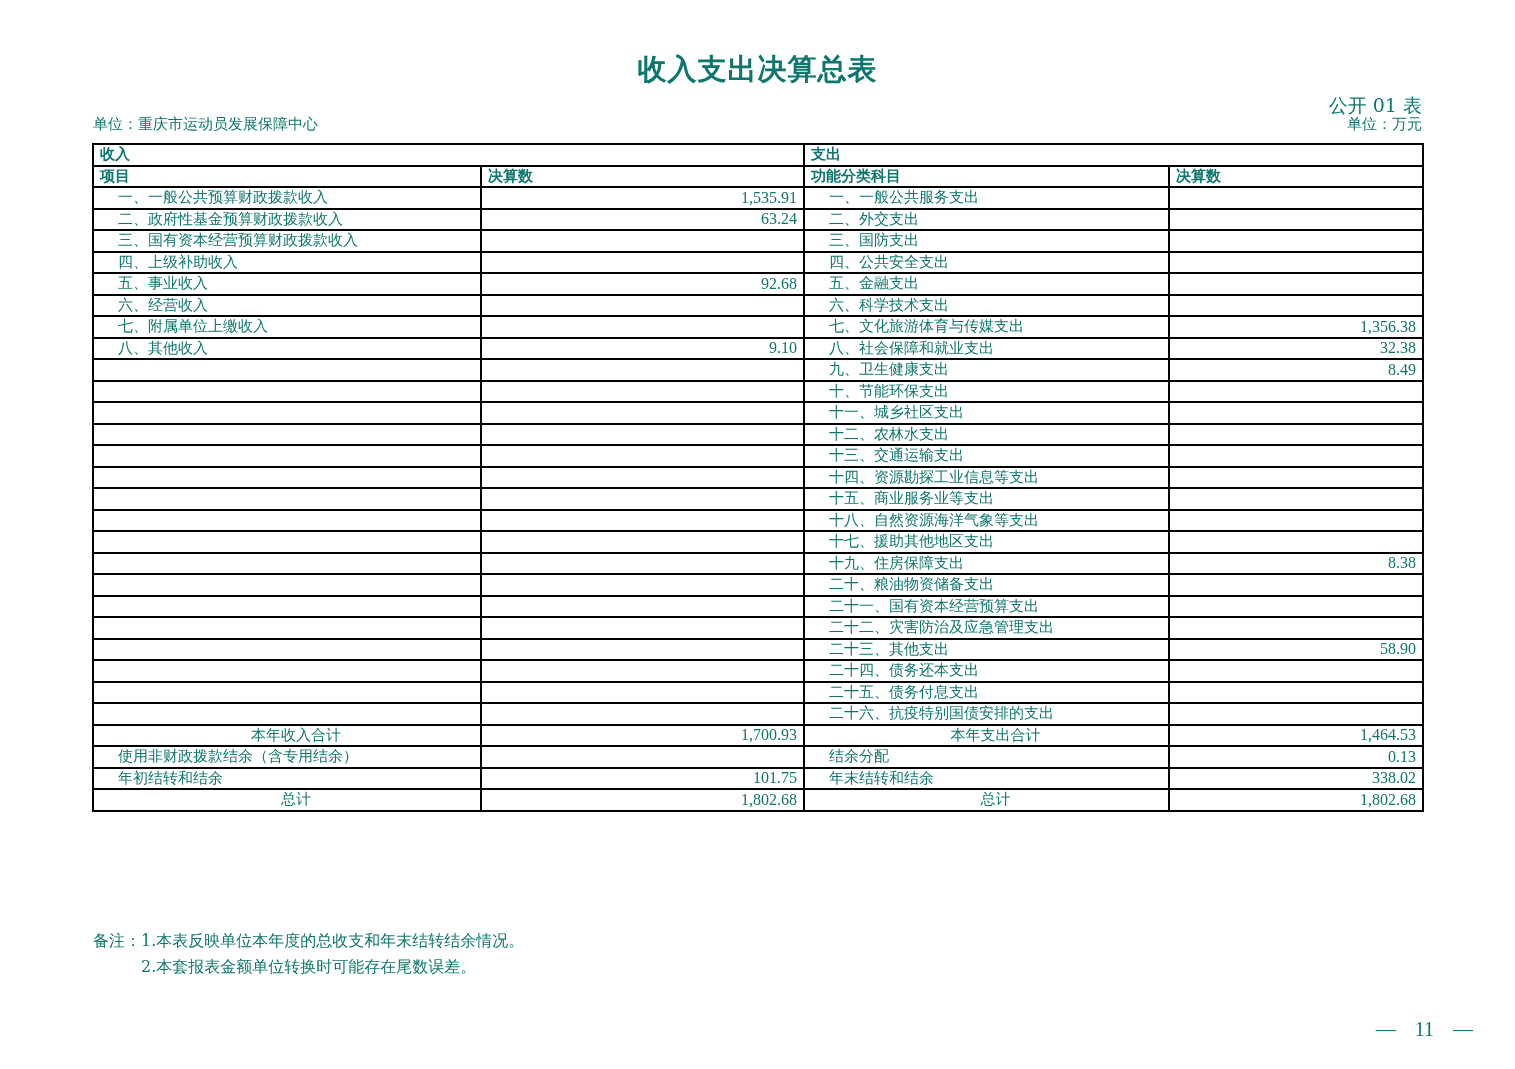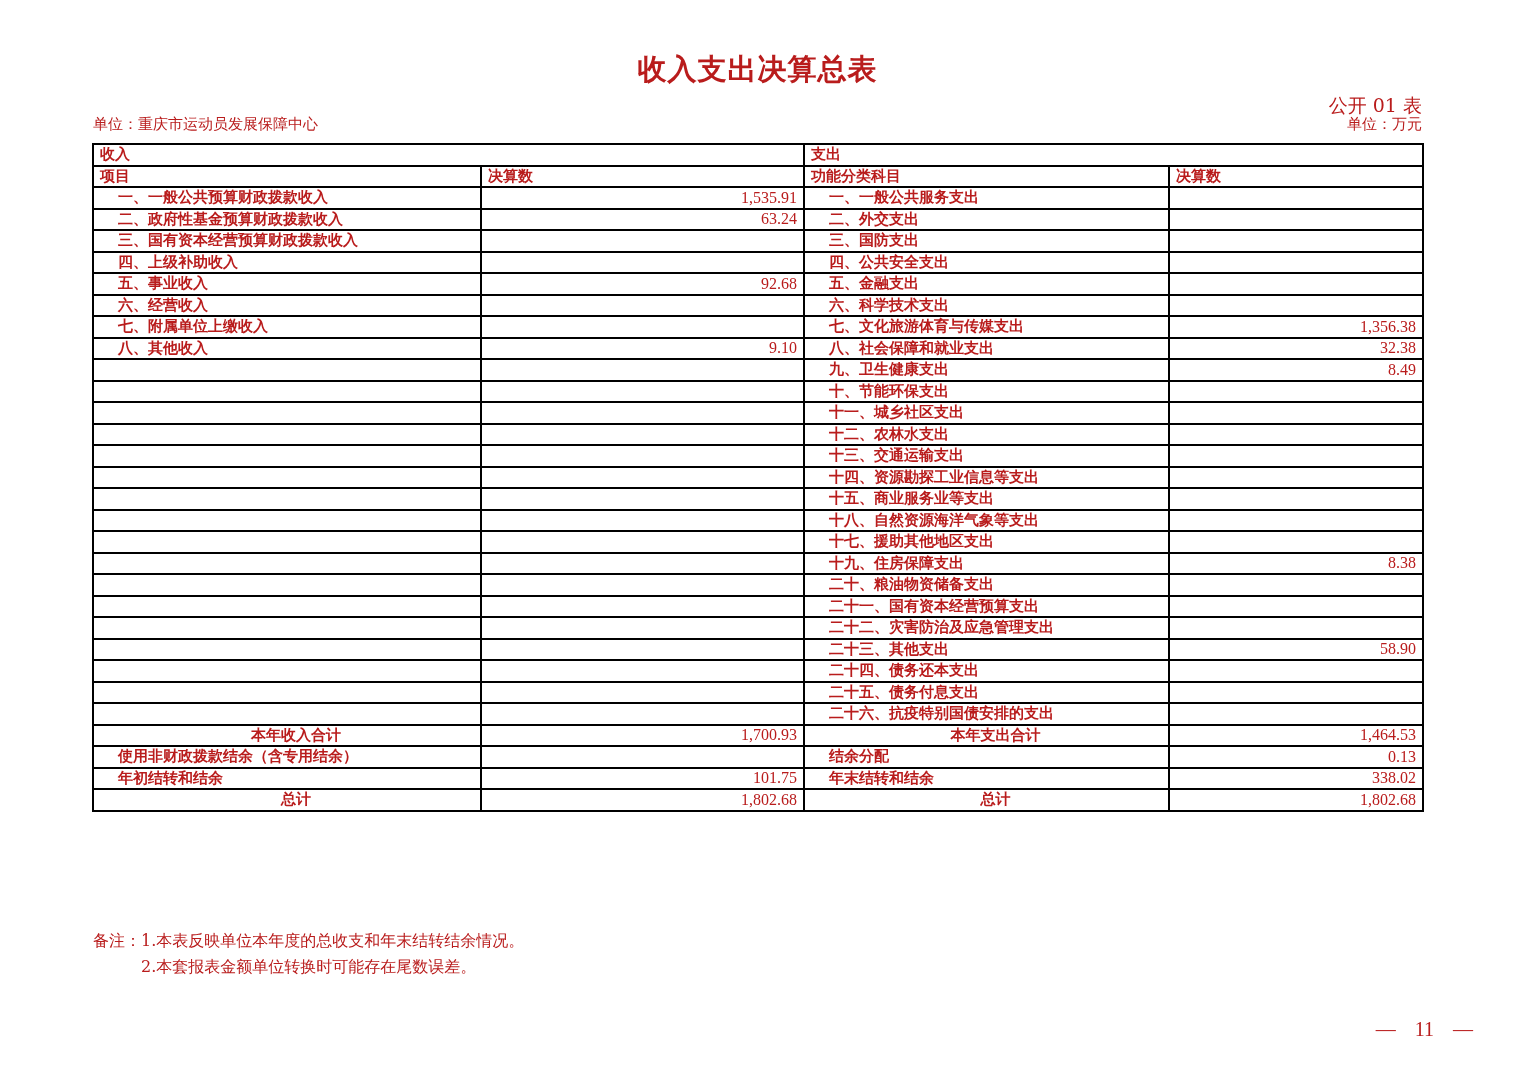--- a/index.html
+++ b/index.html
@@ -2,21 +2,21 @@
 <html><head>
 <meta charset="utf-8">
 <style>
   * { box-sizing: border-box; }
   html, body { margin: 0; padding: 0; background: #ffffff; }
   .sheet {
     position: relative;
     width: 1515px;
     height: 1069px;
     background: #ffffff;
-    color: #b91c1c;
+    color: #0f766e;
     font-family: "DejaVu Serif", serif;
     overflow: hidden;
   }
   .title {
     position: absolute;
     top: 50px;
     left: 0;
     width: 100%;
     text-align: center;
     font-size: 29px;
@@ -55,21 +55,21 @@
     overflow: hidden;
     white-space: nowrap;
     vertical-align: middle;
   }
   table.main th {
     font-weight: bold;
     text-align: left;
   }
   table.main td.label {
     text-align: left;
-    font-weight: bold;
+    font-weight: normal;
     padding-left: 24px;
   }
   table.main td.label.center { text-align: center; }
   table.main td.value {
     text-align: right;
     font-weight: normal;
     font-family: "Liberation Serif", serif;
     font-size: 16px;
   }
   .notes {

